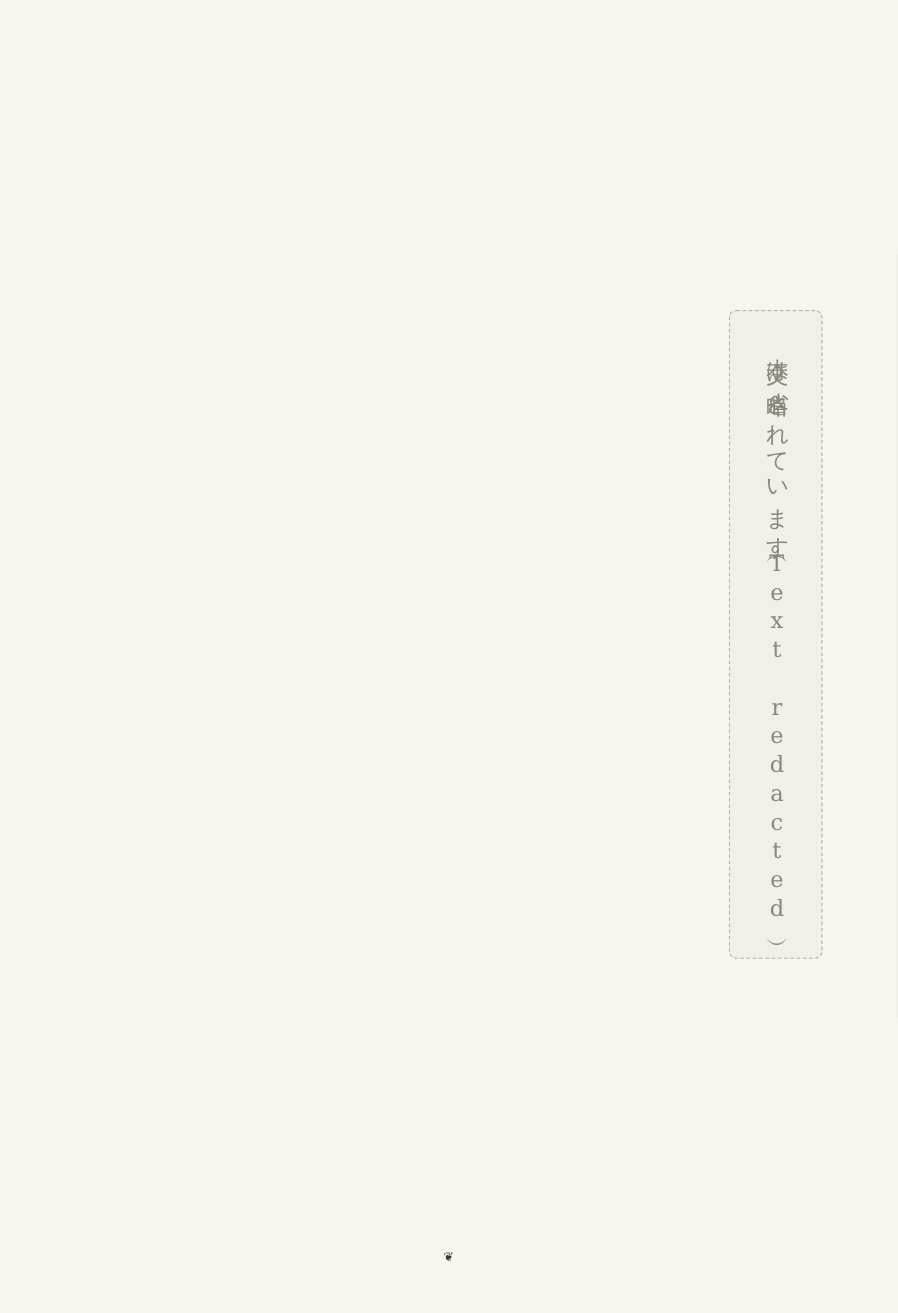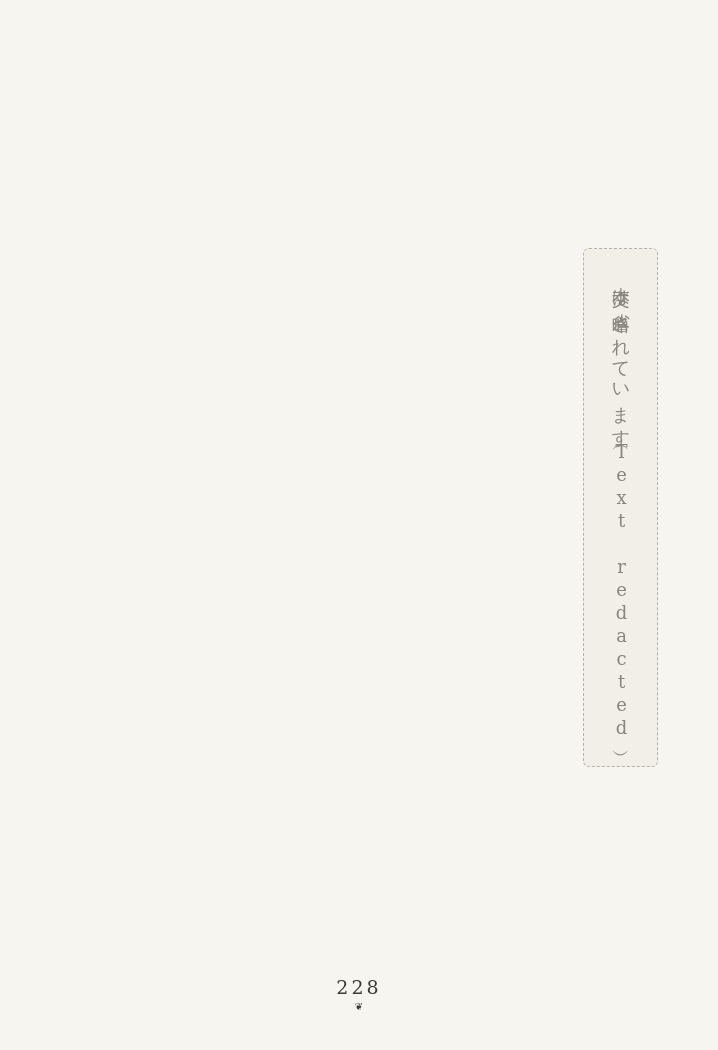--- a/index.html
+++ b/index.html
@@ -64,17 +64,16 @@
 </head>
 <body>
 
 <div class="page">
 
   <div class="text-area">
     <div class="redacted-notice">本文は省略されています（Text redacted）</div>
   </div>
 
   <div class="page-footer">
-    <div class="page-number">228</div>
     <div class="footer-ornament">❦</div>
   </div>
 
 </div>
 
 </body></html>

